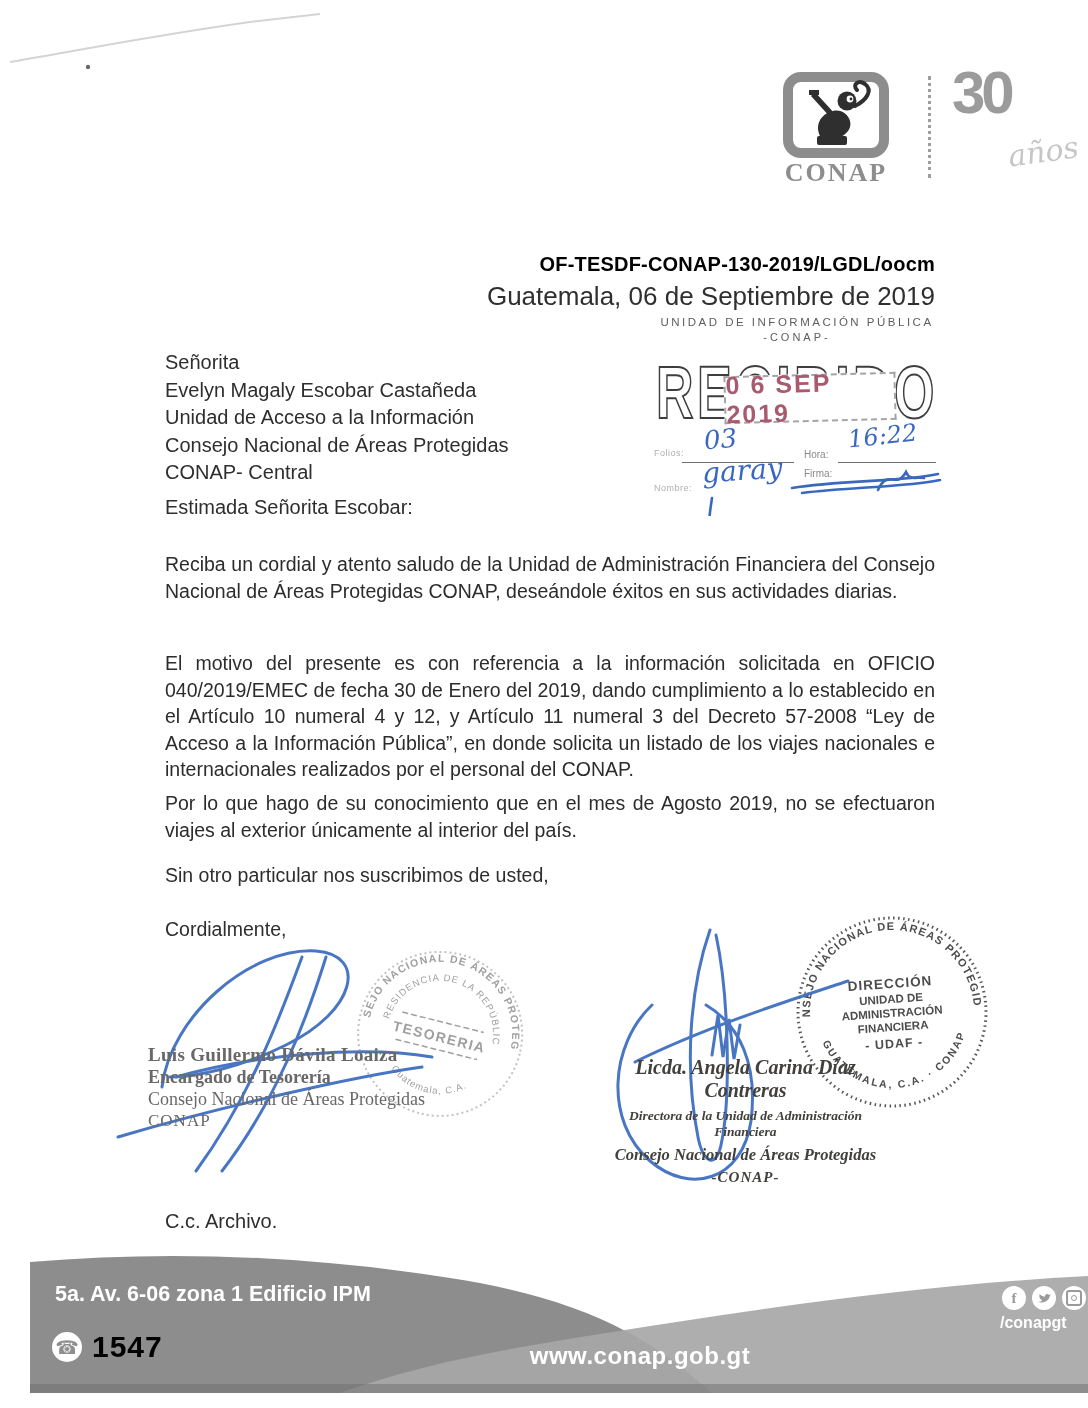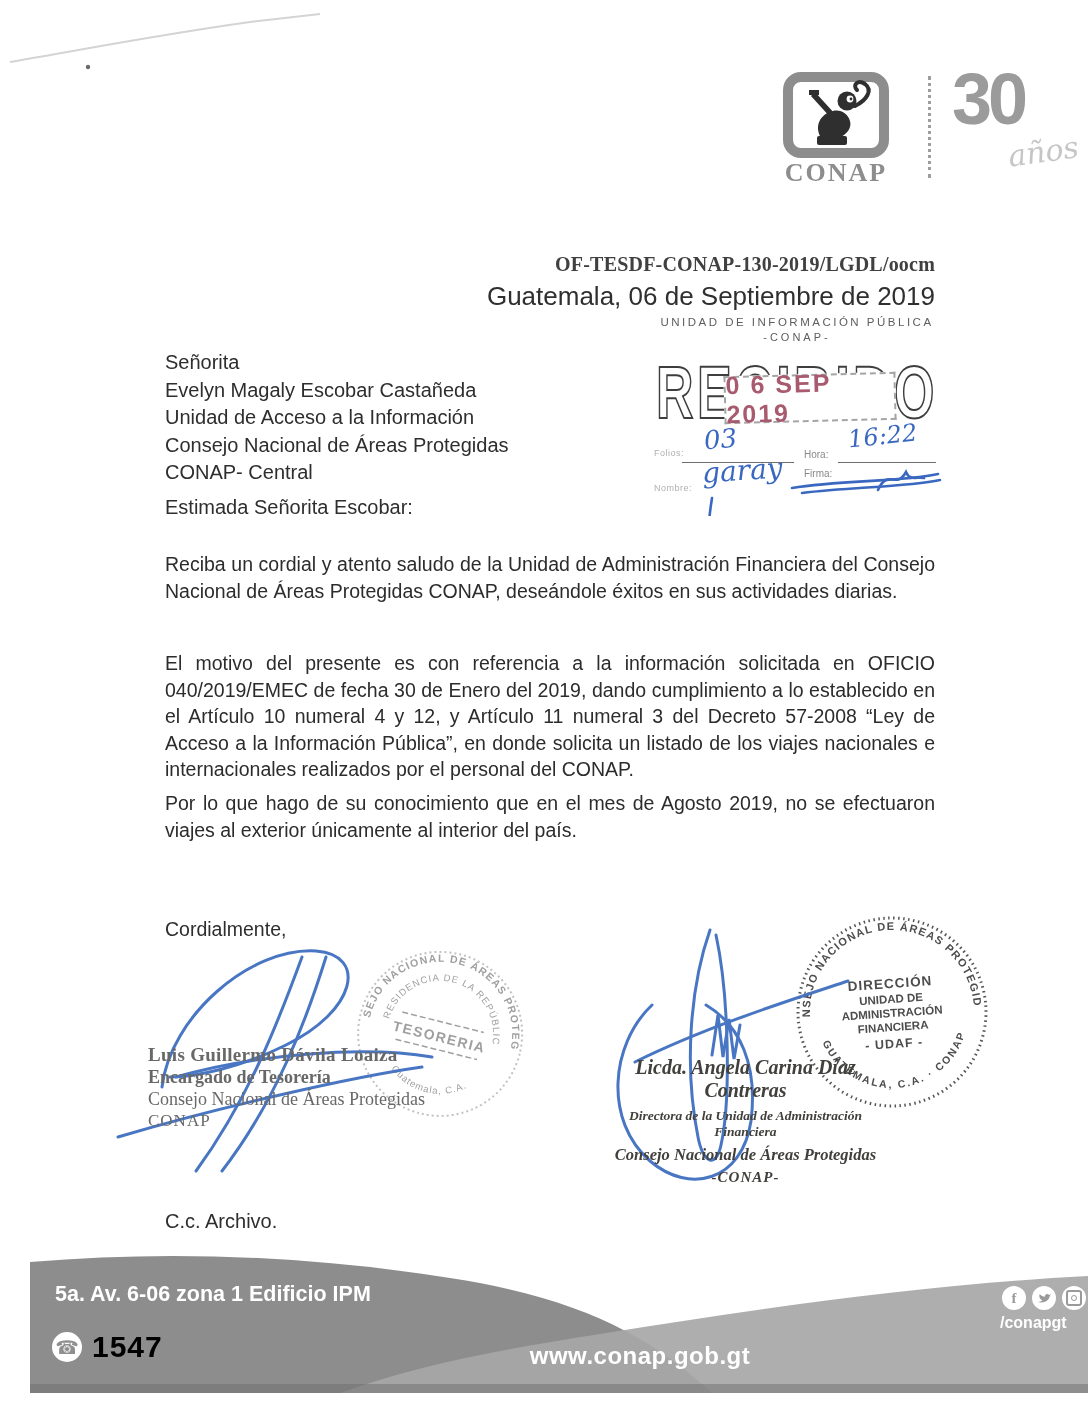--- a/index.html
+++ b/index.html
@@ -1,27 +1,27 @@
 <!DOCTYPE html>
 <html><head>
 <meta charset="utf-8">
 <style>
   html,body{margin:0;padding:0;background:#e8e8e8;}
   .page{position:relative;width:1088px;height:1408px;background:#ffffff;overflow:hidden;
         font-family:"Liberation Sans",sans-serif;color:#2e2e2e;}
   .abs{position:absolute;}
   
   .logo-wrap{left:780px;top:72px;width:290px;height:120px;}
-  .logo-num{position:absolute;left:172px;top:-14px;font-size:72px;font-weight:800;color:#9b9b9b;letter-spacing:-4px;}
+  .logo-num{position:absolute;left:172px;top:-14px;font-size:60px;font-weight:800;color:#9b9b9b;letter-spacing:-4px;}
   .logo-anios{position:absolute;left:228px;top:62px;font-family:"DejaVu Serif",serif;font-style:italic;
               font-size:30px;color:#c6c6c6;transform:rotate(-8deg);}
   .logo-divider{position:absolute;left:148px;top:4px;height:102px;border-left:3px dotted #9e9e9e;}
   
   .refblock{right:153px;top:253px;text-align:right;}
-  .refcode{font-size:20px;font-weight:bold;color:#404040;letter-spacing:.2px;font-family:Liberation Serif, serif;}
+  .refcode{font-size:20px;font-weight:bold;color:#000000;letter-spacing:.2px;}
   .dateline{font-size:26px;margin-top:5px;color:#2f2f2f;}
   
   .stamp{left:652px;top:316px;width:290px;height:190px;}
   .stamp .office1{position:absolute;left:0;top:0;width:100%;text-align:center;font-size:11.5px;
                   letter-spacing:2.5px;color:#5d5d5d;}
   .stamp .office2{position:absolute;left:0;top:15px;width:100%;text-align:center;font-size:11px;
                   letter-spacing:3px;color:#5d5d5d;}
   .stamp .datebox{position:absolute;left:72px;top:58px;width:168px;height:44px;background:#fff;
                   border:2px dashed #a5a5a5;display:flex;align-items:center;justify-content:center;
                   transform:rotate(-1.5deg);}
@@ -138,20 +138,21 @@
     <div>Unidad de Acceso a la Información</div>
     <div>Consejo Nacional de Áreas Protegidas</div>
     <div>CONAP- Central</div>
   </div>
 
   <div class="abs letter salutation">Estimada Señorita Escobar:</div>
 
   <div class="abs letter para p1">Reciba un cordial y atento saludo de la Unidad de Administración Financiera del Consejo Nacional de Áreas Protegidas CONAP, deseándole éxitos en sus actividades diarias.</div>
   <div class="abs letter para p2">El motivo del presente es con referencia a la información solicitada en OFICIO 040/2019/EMEC de fecha 30 de Enero del 2019, dando cumplimiento a lo establecido en el Artículo 10 numeral 4 y 12,  y Artículo 11 numeral 3 del Decreto 57-2008 “Ley de Acceso a la Información Pública”, en donde solicita un listado de los viajes nacionales e internacionales realizados por el personal del CONAP.</div>
   <div class="abs letter para p3">Por lo que hago de su conocimiento que en el mes de Agosto 2019, no se efectuaron viajes al exterior únicamente al interior del país.</div>
+  <div class="abs letter sinotro">Sin otro particular nos suscribimos de usted,</div>
   <div class="abs letter cordial">Cordialmente,</div>
 
   <svg class="abs stampsvg" style="left:348px;top:942px;transform:rotate(14deg);opacity:.85;" width="185" height="185">
     <defs>
       <path id="stL-top" d="M20,92 A72,72 0 0 1 164,92"></path>
       <path id="stL-inner" d="M39,92 A53,53 0 0 1 145,92"></path>
       <path id="stL-bot" d="M32,92 A60,60 0 0 0 152,92"></path>
     </defs>
     <circle cx="92" cy="92" r="82" fill="none" stroke="#9a9a9a" stroke-width="2" stroke-dasharray="2,3" opacity=".7"></circle>
     <text font-size="10.5" font-weight="bold" fill="#8f8f8f" letter-spacing="1.2">

